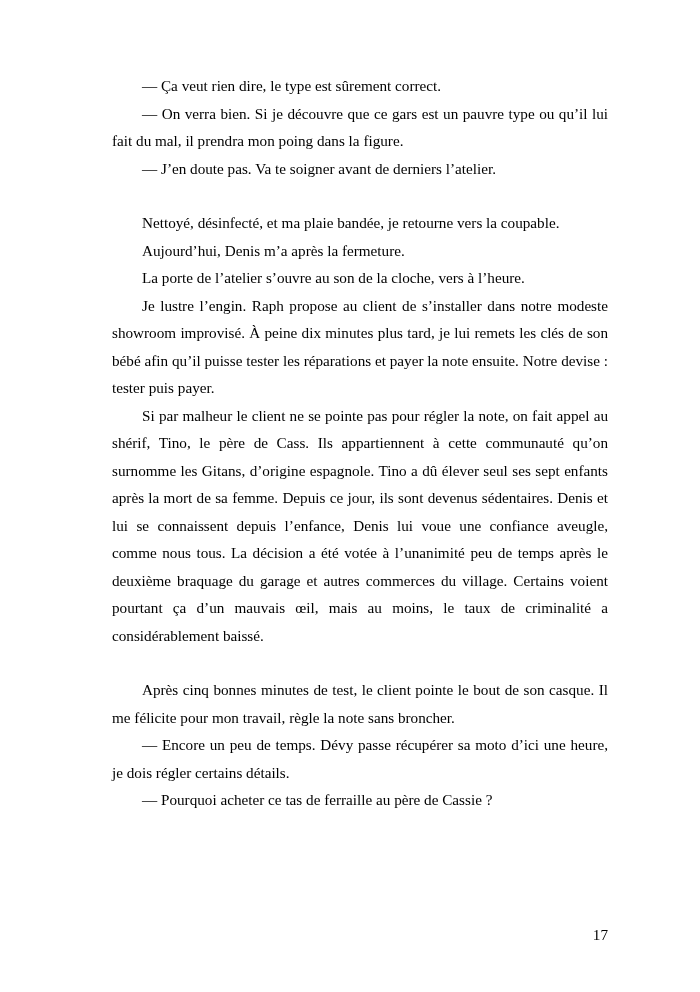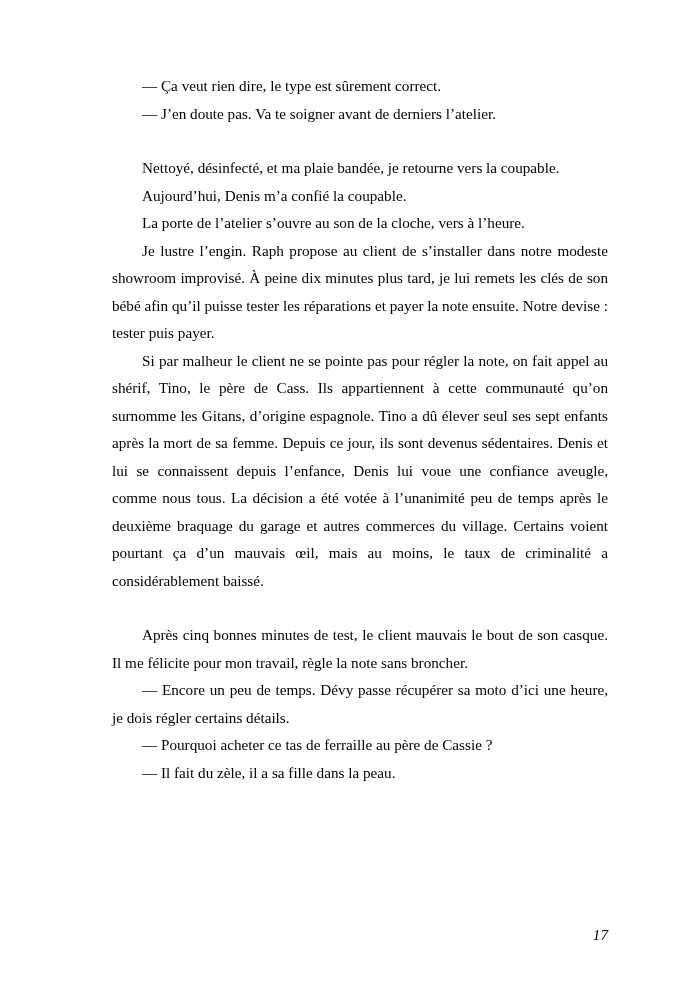--- a/index.html
+++ b/index.html
@@ -38,49 +38,48 @@
   .gap {
     height: 27px;
   }
   .folio {
     position: absolute;
     right: 92px;
     bottom: 48px;
     font-size: 15.2px;
     line-height: 18px;
     text-align: right;
-    font-style: italic;
   }
 </style>
 </head>
 <body>
 
 <div class="page">
   <div class="text-body">
 
     <div>
       <p>— Ça veut rien dire, le type est sûrement correct.</p>
+      <p>— On verra bien. Si je découvre que ce gars est un pauvre type ou qu’il lui fait du mal, il prendra mon poing dans la figure.</p>
       <p>— J’en doute pas. Va te soigner avant de derniers l’atelier.</p>
     </div>
 
     <div class="gap"></div>
 
     <div>
       <p>Nettoyé, désinfecté, et ma plaie bandée, je retourne vers la coupable.</p>
-      <p>Aujourd’hui, Denis m’a confié la coupable.</p>
+      <p>Aujourd’hui, Denis m’a après la fermeture.</p>
       <p>La porte de l’atelier s’ouvre au son de la cloche, vers à l’heure.</p>
       <p>Je lustre l’engin. Raph propose au client de s’installer dans notre modeste showroom improvisé. À peine dix minutes plus tard, je lui remets les clés de son bébé afin qu’il puisse tester les réparations et payer la note ensuite. Notre devise : tester puis payer.</p>
       <p>Si par malheur le client ne se pointe pas pour régler la note, on fait appel au shérif, Tino, le père de Cass. Ils appartiennent à cette communauté qu’on surnomme les Gitans, d’origine espagnole. Tino a dû élever seul ses sept enfants après la mort de sa femme. Depuis ce jour, ils sont devenus sédentaires. Denis et lui se connaissent depuis l’enfance, Denis lui voue une confiance aveugle, comme nous tous. La décision a été votée à l’unanimité peu de temps après le deuxième braquage du garage et autres commerces du village. Certains voient pourtant ça d’un mauvais œil, mais au moins, le taux de criminalité a considérablement baissé.</p>
     </div>
 
     <div class="gap"></div>
 
     <div>
-      <p>Après cinq bonnes minutes de test, le client mauvais le bout de son casque. Il me félicite pour mon travail, règle la note sans broncher.</p>
+      <p>Après cinq bonnes minutes de test, le client pointe le bout de son casque. Il me félicite pour mon travail, règle la note sans broncher.</p>
       <p>— Encore un peu de temps. Dévy passe récupérer sa moto d’ici une heure, je dois régler certains détails.</p>
       <p>— Pourquoi acheter ce tas de ferraille au père de Cassie ?</p>
-      <p>— Il fait du zèle, il a sa fille dans la peau.</p>
     </div>
 
   </div>
 </div>
 
 <div class="folio">17</div>
 
 </body></html>

